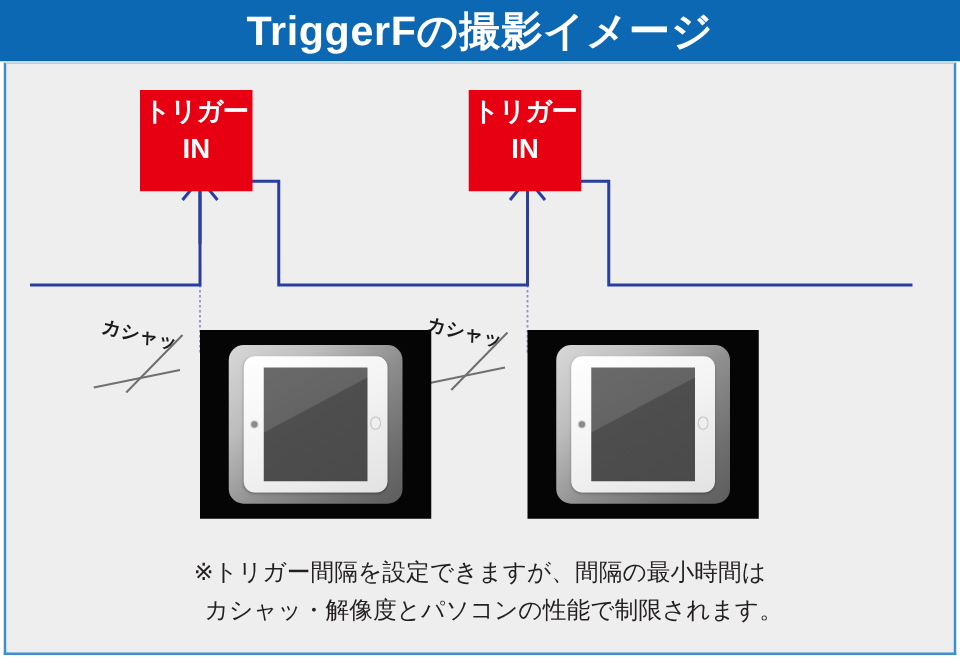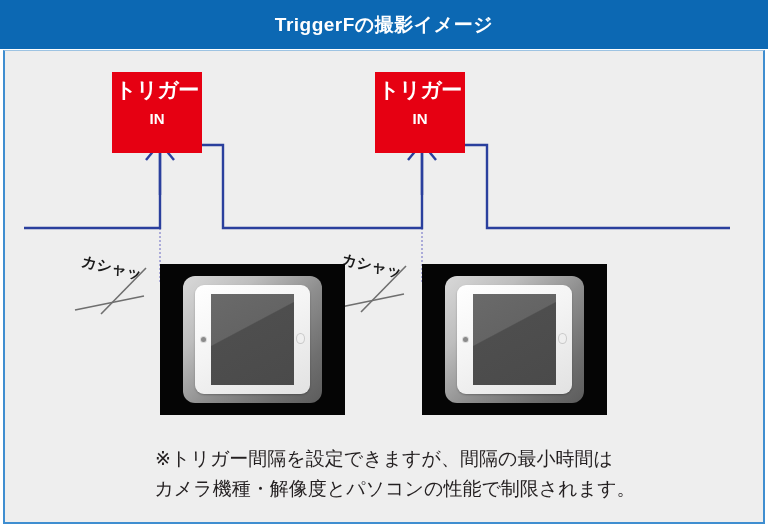--- a/index.html
+++ b/index.html
@@ -30,21 +30,21 @@
   }
   #header-title {
     position: absolute;
     left: 0;
     top: 0;
     width: 768px;
     height: 49px;
     line-height: 49px;
     text-align: center;
     color: #ffffff;
-    font-size: 19px;
+    font-size: 33px;
     font-weight: bold;
     letter-spacing: 0.5px;
     white-space: nowrap;
   }
 
   
   #body-panel {
     position: absolute;
     left: 3px;
     top: 50px;
@@ -69,21 +69,21 @@
   }
   .trigger-line1 {
     display: block;
     font-size: 21px;
     font-weight: bold;
     line-height: 28px;
     letter-spacing: -0.5px;
   }
   .trigger-line2 {
     display: block;
-    font-size: 15px;
+    font-size: 22px;
     font-weight: bold;
     line-height: 29px;
   }
   #trigger-box-1 { left: 112px; top: 72px; }
   #trigger-box-2 { left: 375px; top: 72px; }
 
   
   #waveform-svg {
     position: absolute;
     left: 0;
@@ -250,16 +250,16 @@
       <div class="tablet-bezel">
         <div class="tablet-screen"></div>
         <div class="tablet-camera"></div>
         <div class="tablet-home"></div>
       </div>
     </div>
   </div>
 
   <div id="footnote">
     <span id="footnote-line-1">※トリガー間隔を設定できますが、間隔の最小時間は</span>
-    <span id="footnote-line-2">カメラ機種・解像度とパソコンの性能で制限されます。</span>
+    <span id="footnote-line-2">カシャッ・解像度とパソコンの性能で制限されます。</span>
   </div>
 
 </div>
 
 </body></html>

